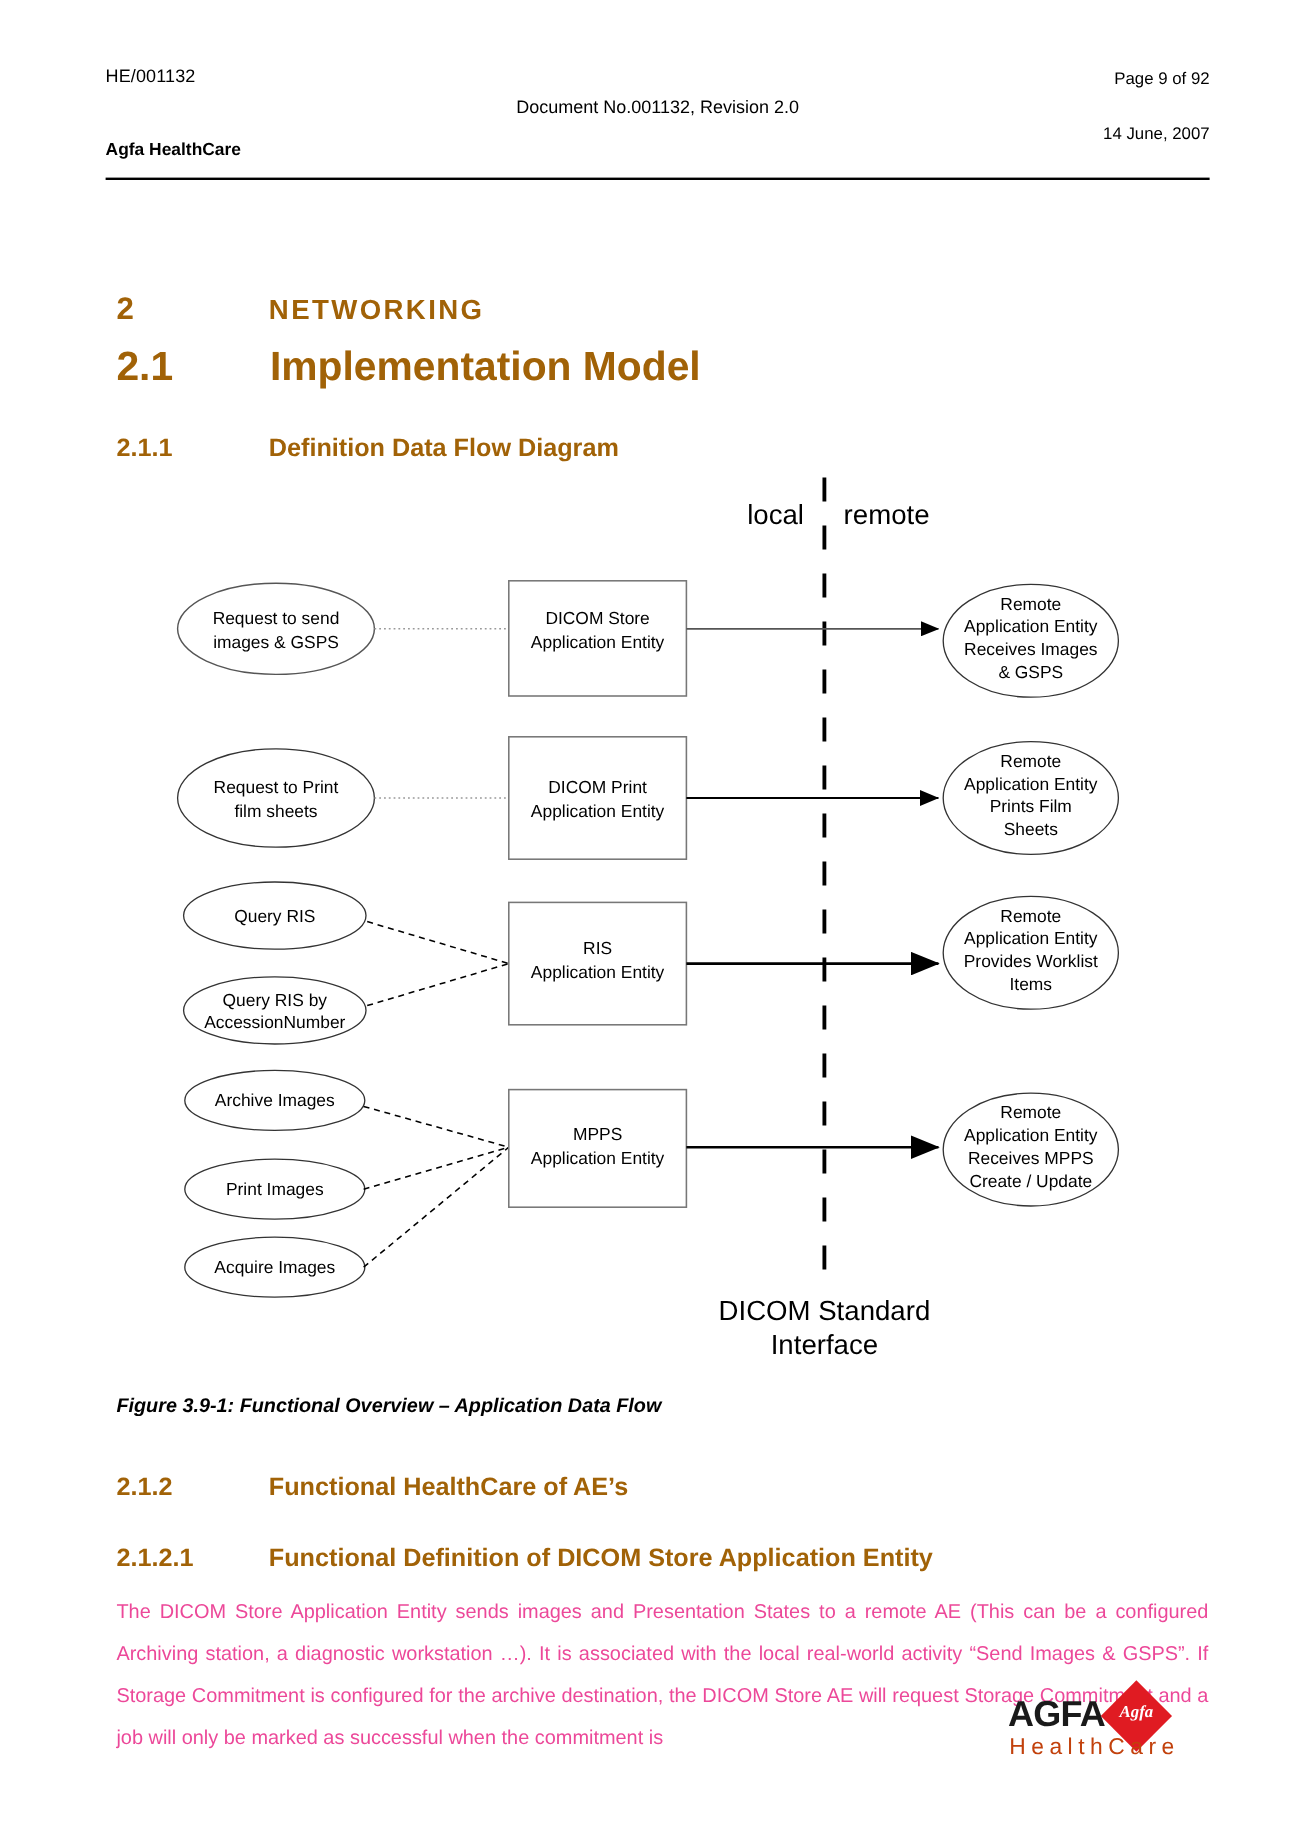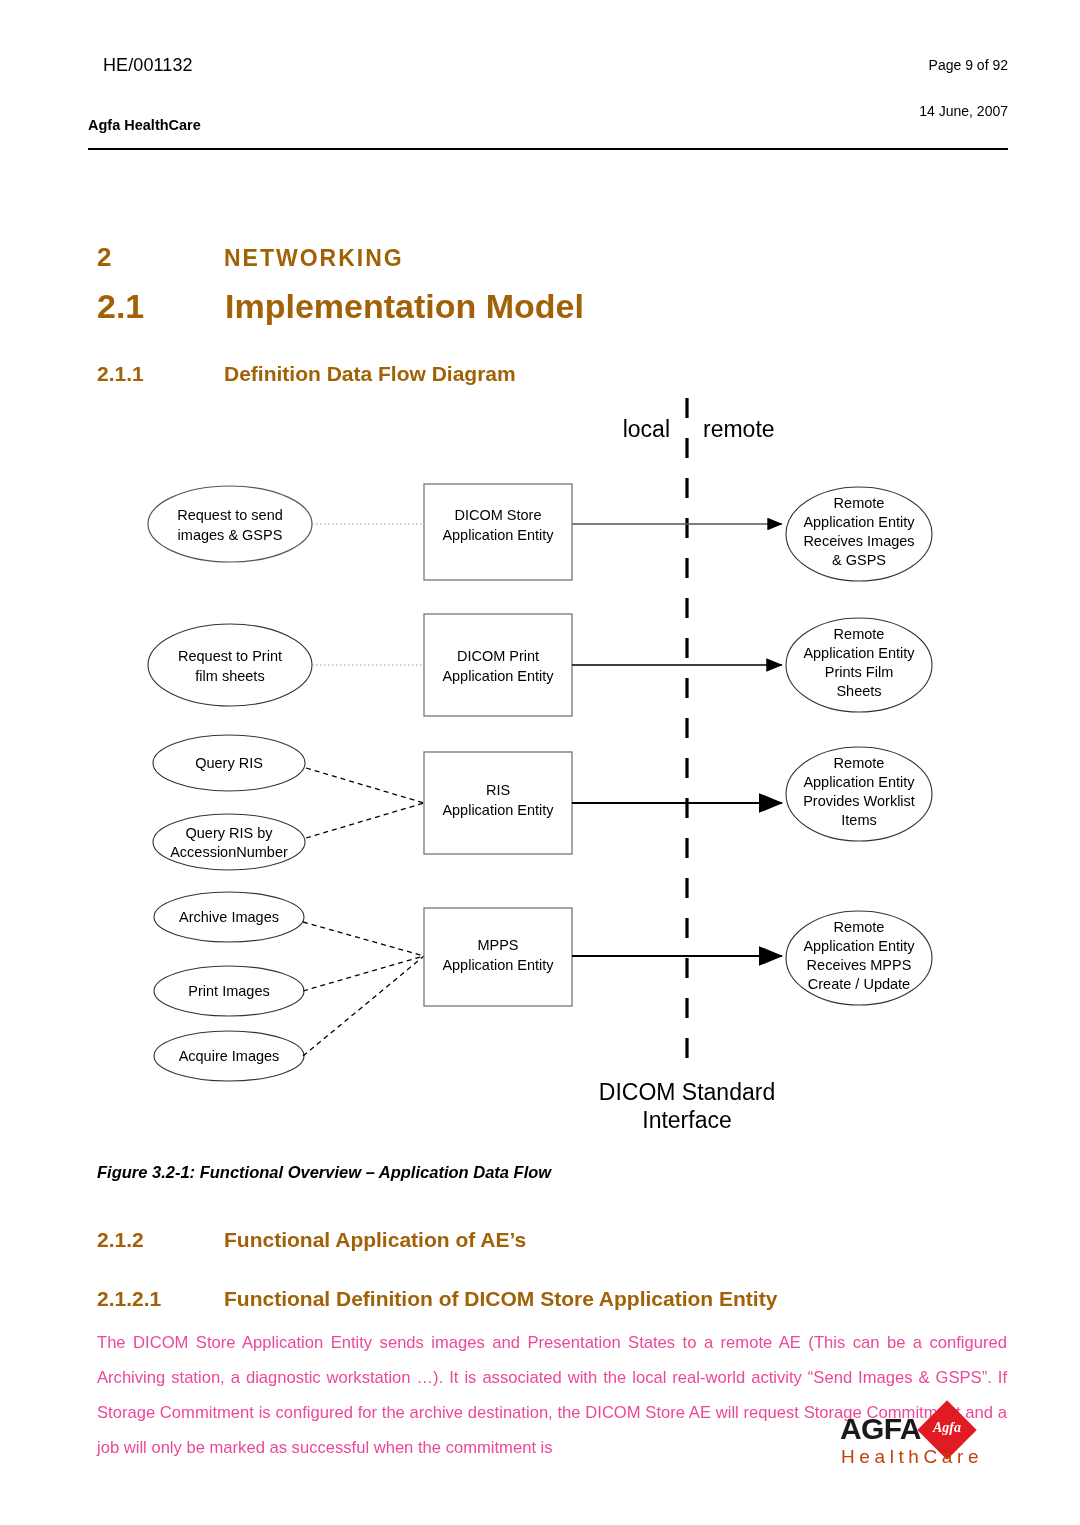--- a/index.html
+++ b/index.html
@@ -21,23 +21,22 @@
     position: absolute;
     left: 88px;
     top: 55px;
     width: 920px;
     height: 95px;
   }
   .hdr-left-top {
     position: absolute;
     left: 0;
     top: 0;
-    font-size: 18px;
+    font-size: 15px;
     letter-spacing: .1px;
-    margin-left: 15px;
   }
   .hdr-right-top {
     position: absolute;
     right: 0;
     top: 2px;
     font-size: 14px;
     text-align: right;
   }
   .hdr-center {
     position: absolute;
@@ -192,20 +191,21 @@
     font-family: "Liberation Sans", sans-serif;
   }
 </style>
 </head>
 <body>
 
 <div class="page-header">
   <div class="hdr-left-top">HE/001132</div>
   <div class="hdr-right-top">Page 9 of 92</div>
   <div class="hdr-center">
+    <div>Document No.001132, Revision 2.0</div>
   </div>
   <div class="hdr-left-bottom">Agfa HealthCare</div>
   <div class="hdr-right-bottom">14 June, 2007</div>
 </div>
 <div class="hdr-rule"></div>
 
 <div class="h-row h1-row">
   <span class="h-num">2</span><span class="h-txt">NETWORKING</span>
 </div>
 
@@ -319,24 +319,24 @@
 
     <ellipse cx="859" cy="568" rx="73" ry="47" fill="#fff" stroke="#333" stroke-width="1.1"></ellipse>
     <text class="dlabel" x="859" y="542" text-anchor="middle">Remote</text>
     <text class="dlabel" x="859" y="561" text-anchor="middle">Application Entity</text>
     <text class="dlabel" x="859" y="580" text-anchor="middle">Receives MPPS</text>
     <text class="dlabel" x="859" y="599" text-anchor="middle">Create / Update</text>
   </g>
 </svg>
 </div>
 
-<div class="fig-caption">Figure 3.2-1: Functional Overview – Application Data Flow</div>
+<div class="fig-caption">Figure 3.9-1: Functional Overview – Application Data Flow</div>
 
 <div class="h-row h2b-row">
-  <span class="h-num">2.1.2</span><span class="h-txt">Functional Application of AE’s</span>
+  <span class="h-num">2.1.2</span><span class="h-txt">Functional HealthCare of AE’s</span>
 </div>
 
 <div class="h-row h3b-row">
   <span class="h-num">2.1.2.1</span><span class="h-txt">Functional Definition of DICOM Store Application Entity</span>
 </div>
 
 <div class="body-par">The DICOM Store Application Entity sends images and Presentation States to a remote AE (This can be a configured Archiving station, a diagnostic workstation …). It is associated with the local real-world activity “Send Images &amp; GSPS”. If Storage Commitment is configured for the archive destination, the DICOM Store AE will request Storage Commitment and a job will only be marked as successful when the commitment is</div>
 
 <div class="logo">
   <div class="logo-agfa">AGFA</div>

